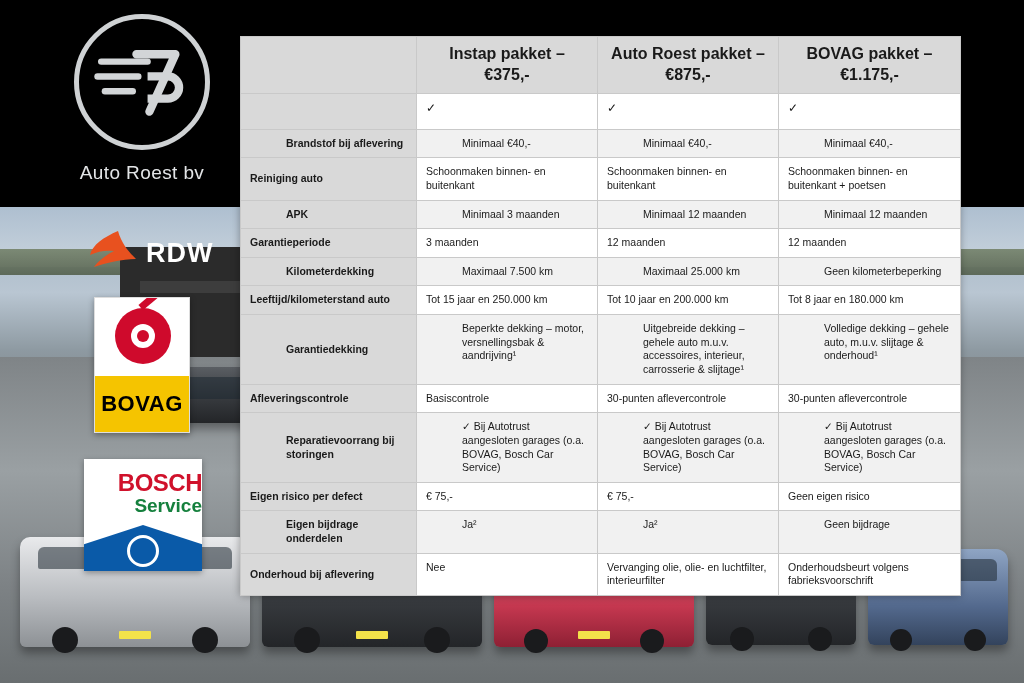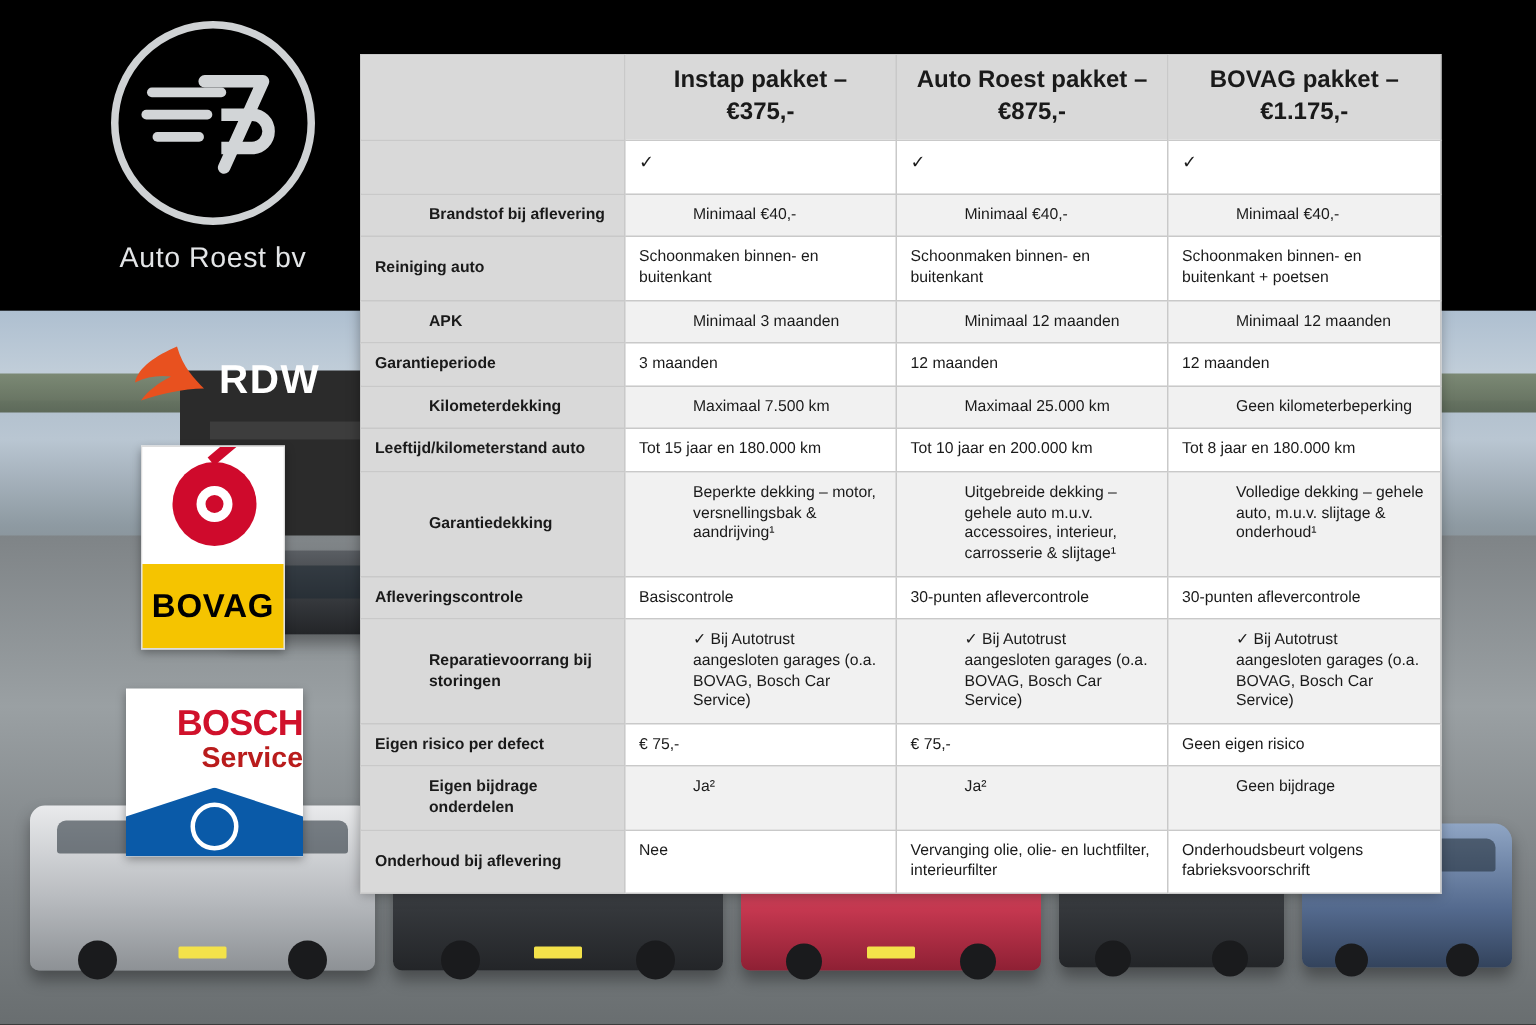--- a/index.html
+++ b/index.html
@@ -110,21 +110,21 @@
     height:56px; background:#f5c400; display:flex; align-items:center; justify-content:center;
   }
   .bovag-word { color:#000; font-size:22px; font-weight:800; letter-spacing:.5px; }
 
   .bosch {
     position:absolute; left:84px; top:252px; width:118px; height:112px;
     background:#ffffff; box-shadow: 0 2px 6px rgba(0,0,0,.35);
     text-align:right; padding-top:10px;
   }
   .bosch-word { color:#d0112b; font-size:24px; font-weight:800; letter-spacing:-.5px; }
-  .bosch-service { color:#b91c1c; font-size:19px; font-weight:600; margin-top:-2px; }
+  .bosch-service { color:#15803d; font-size:19px; font-weight:600; margin-top:-2px; }
   .bosch-stripe {
     position:absolute; left:0; bottom:0; width:100%; height:46px;
     background:#0a5aa8;
     clip-path: polygon(0 42%, 50% 0, 100% 42%, 100% 100%, 0 100%);
   }
   .bosch-circle {
     position:absolute; left:50%; bottom:4px; margin-left:-16px;
     width:32px; height:32px; border:3px solid #fff; border-radius:50%;
     z-index:2;
   }
@@ -341,21 +341,21 @@
 
         <tr class="alt">
           <td>Kilometerdekking</td>
           <td>Maximaal 7.500 km</td>
           <td>Maximaal 25.000 km</td>
           <td>Geen kilometerbeperking</td>
         </tr>
 
         <tr>
           <td>Leeftijd/kilometerstand auto</td>
-          <td>Tot 15 jaar en 180.000 km</td>
+          <td>Tot 15 jaar en 250.000 km</td>
           <td>Tot 10 jaar en 200.000 km</td>
           <td>Tot 8 jaar en 180.000 km</td>
         </tr>
 
         <tr class="alt">
           <td>Garantiedekking</td>
           <td>Beperkte dekking – motor, versnellingsbak &amp; aandrijving¹</td>
           <td>Uitgebreide dekking – gehele auto m.u.v. accessoires, interieur, carrosserie &amp; slijtage¹</td>
           <td>Volledige dekking – gehele auto, m.u.v. slijtage &amp; onderhoud¹</td>
         </tr>

